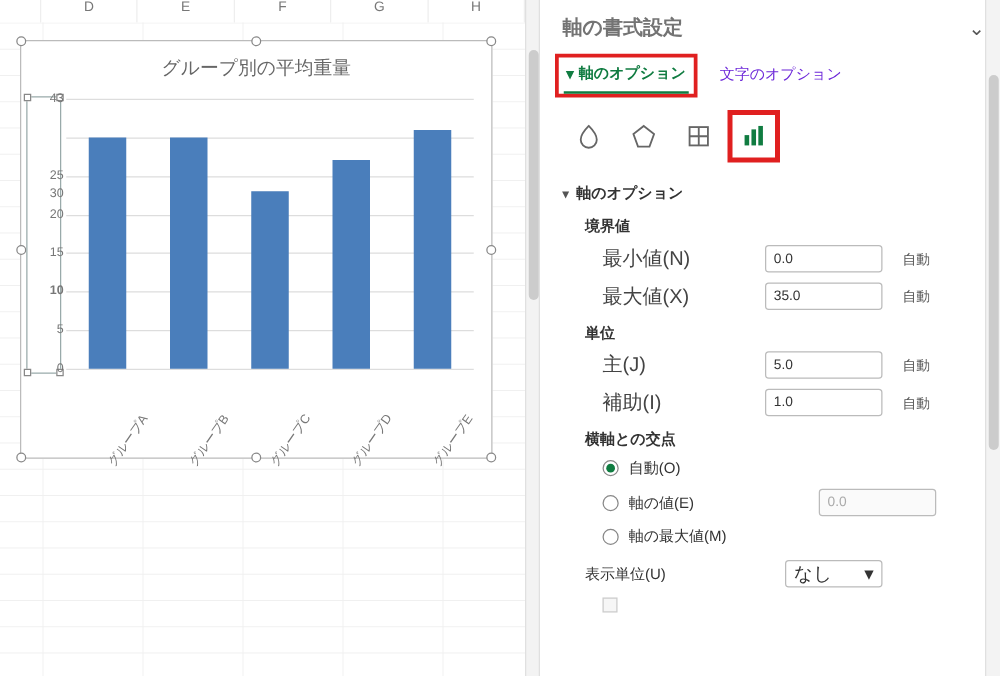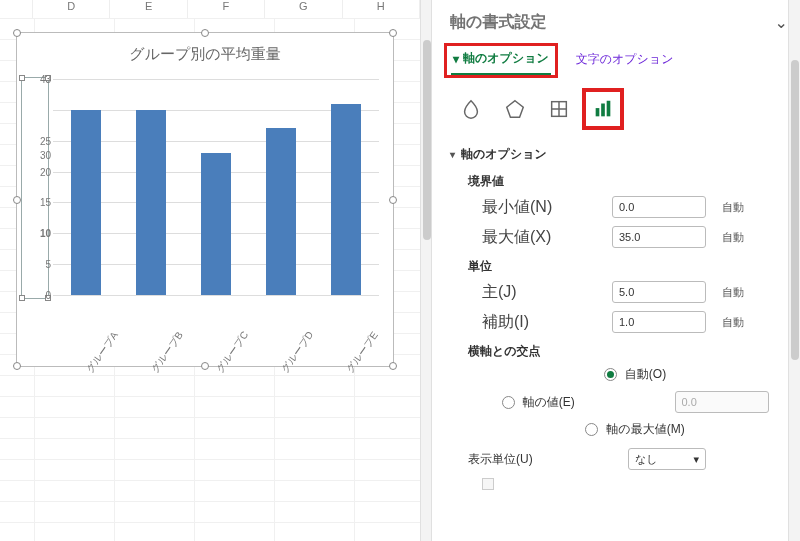--- a/index.html
+++ b/index.html
@@ -132,32 +132,32 @@
     display:flex; align-items:center; padding:4px 0 4px 32px;
     gap:10px;
   }
   .field-label { width:120px; font-size:16px; color:#444; }
   .field-input {
     width:94px; height:22px; border:1px solid #bbb; border-radius:3px;
     padding:2px 6px; font-size:11px; color:#333; background:#fff;
   }
   .field-input.disabled { color:#aaa; background:#fafafa; }
   .field-auto { font-size:11px; color:#555; margin-left:6px; }
-  .radio-row { display:flex; align-items:center; gap:8px; padding:4px 0 4px 32px; font-size:12px;justify-content:center; }
+  .radio-row { display:flex; align-items:center; gap:8px; padding:4px 0 4px 32px; font-size:12px; }
   .radio {
     width:13px; height:13px; border:1px solid #888; border-radius:50%;
     display:inline-flex; align-items:center; justify-content:center;
   }
   .radio.checked::after { content:""; width:7px; height:7px; background:#107c41; border-radius:50%; }
   .select-row { display:flex; align-items:center; padding:6px 0 4px 18px; gap:10px; }
   .select-label { width:150px; font-size:12px; }
   .select-box {
     flex:0 0 78px; height:22px; border:1px solid #bbb; border-radius:3px;
     display:flex; align-items:center; justify-content:space-between;
-    padding:0 6px; font-size:11px; background:#fff;
+    padding:0 6px; font-size:15px; background:#fff;
   }
   .checkbox-row { display:flex; align-items:center; gap:8px; padding:4px 0 0 32px; font-size:11px; color:#aaa; }
   .checkbox { width:12px; height:12px; border:1px solid #ccc; background:#f6f6f6; }
   .right-scrollbar {
     position:absolute; right:0; top:0; width:12px; height:541px;
     background:#f3f3f3; border-left:1px solid #e0e0e0;
   }
   .right-scrollbar .thumb { position:absolute; left:2px; top:60px; width:8px; height:300px; background:#ccc; border-radius:4px; }
 </style>
 </head>

